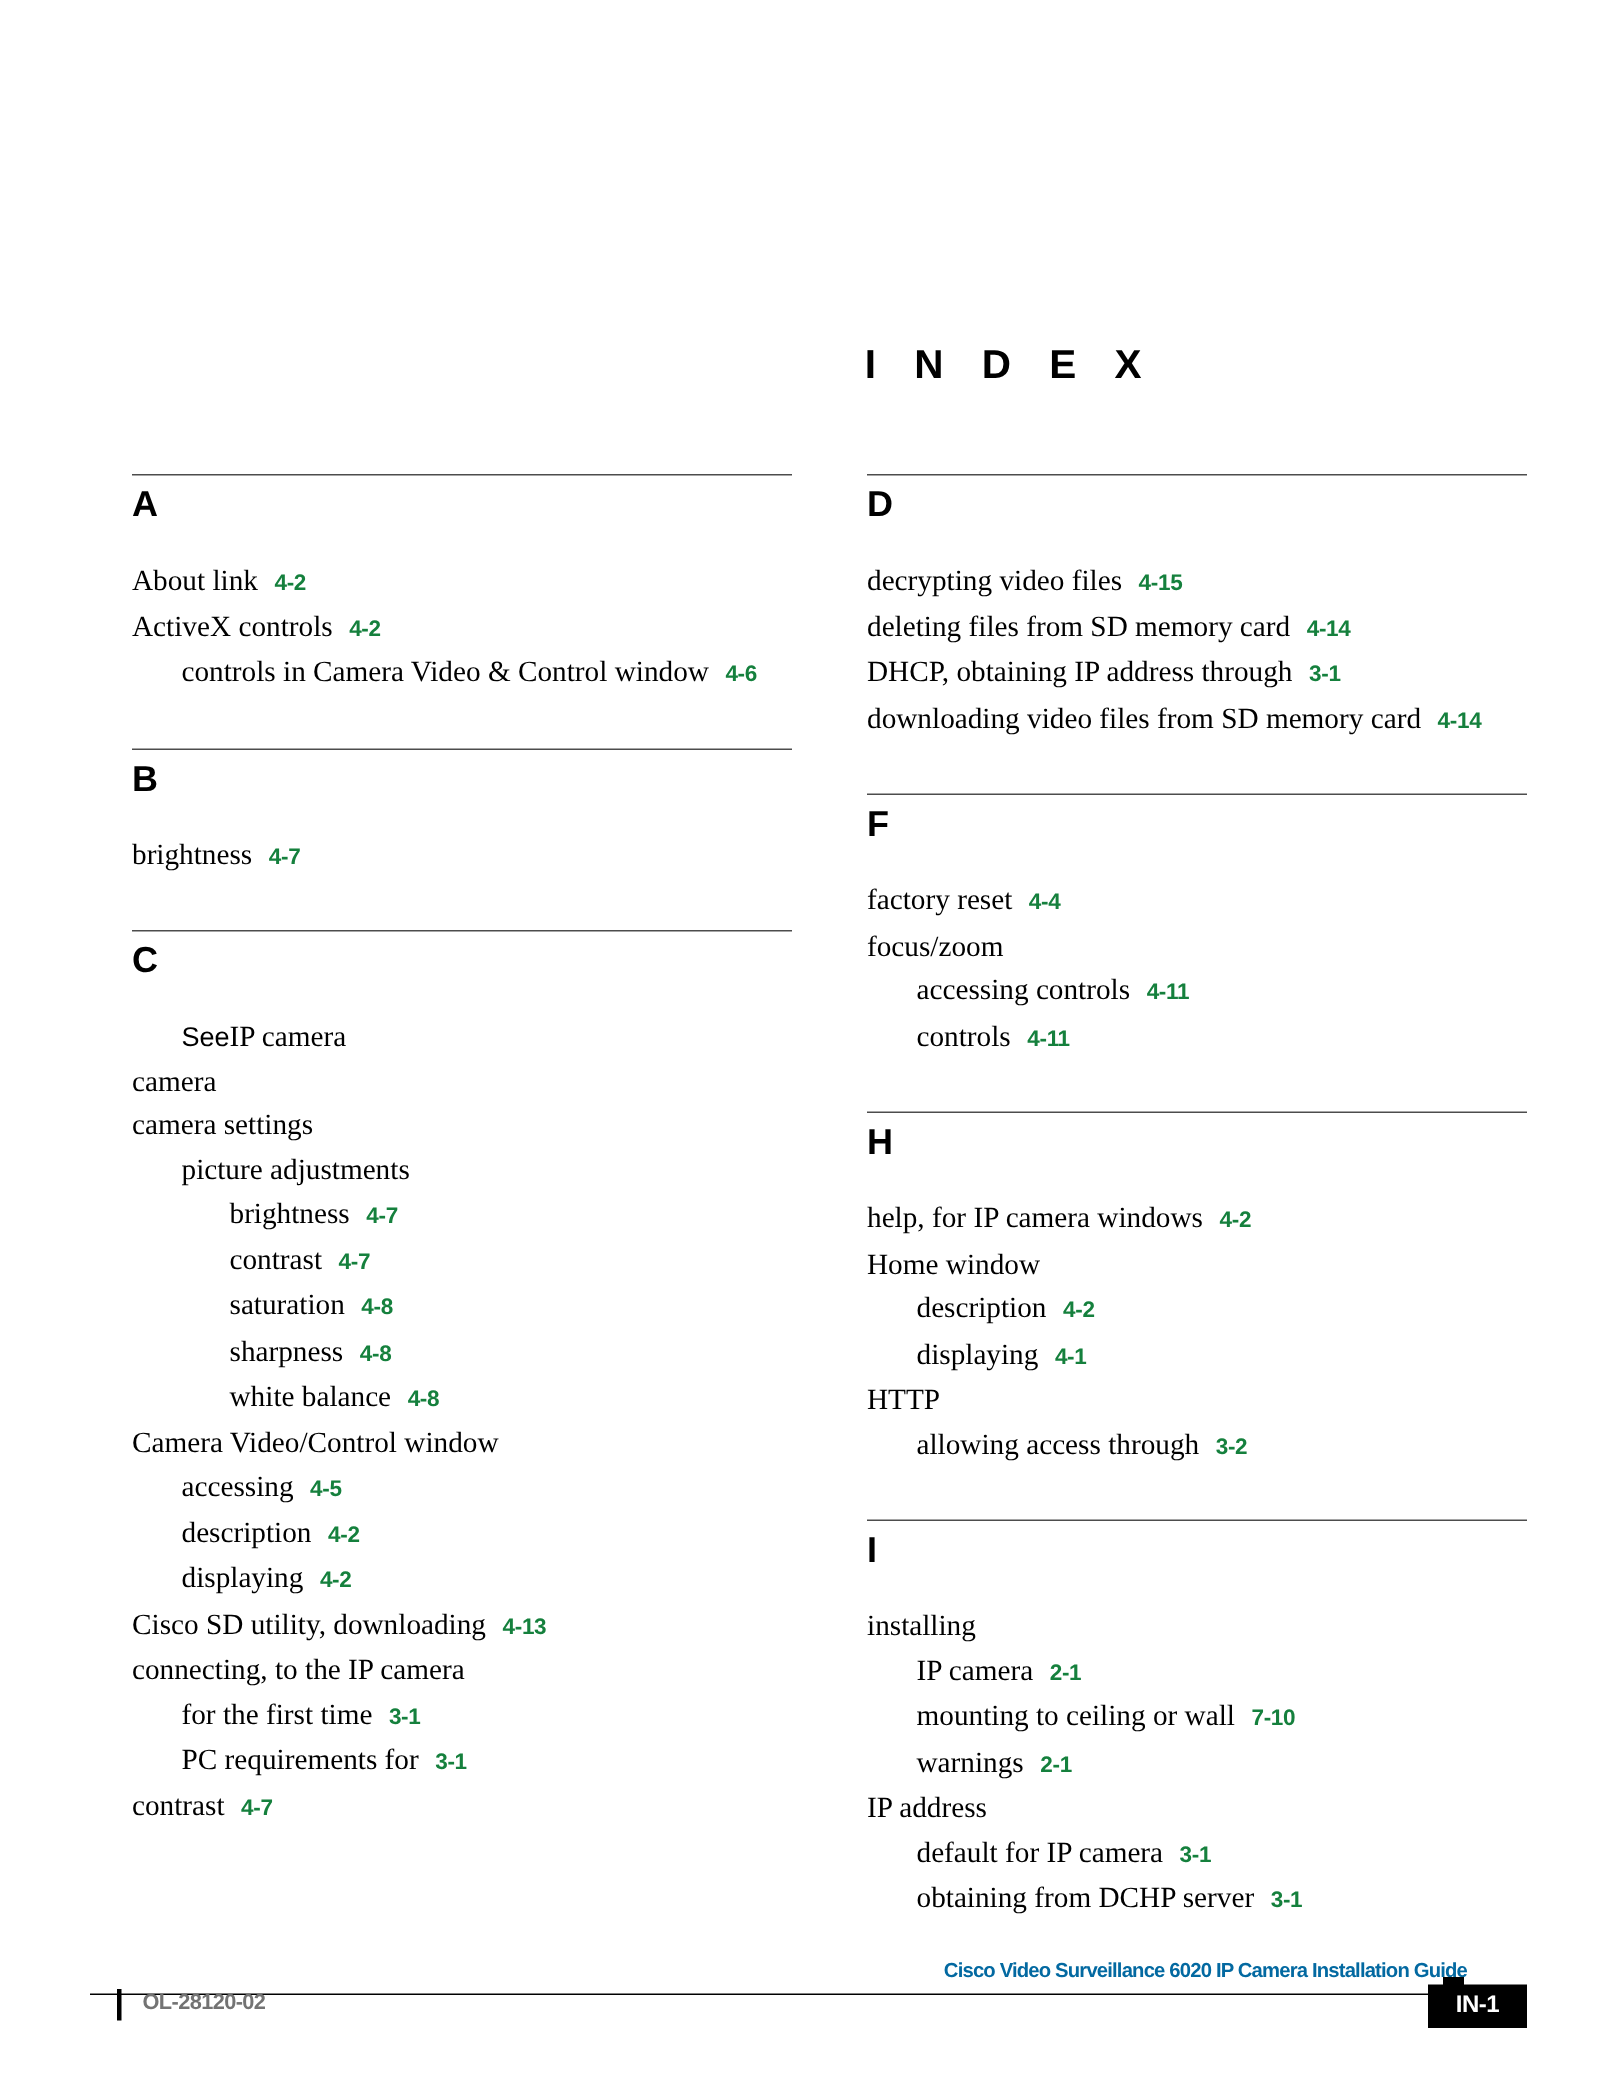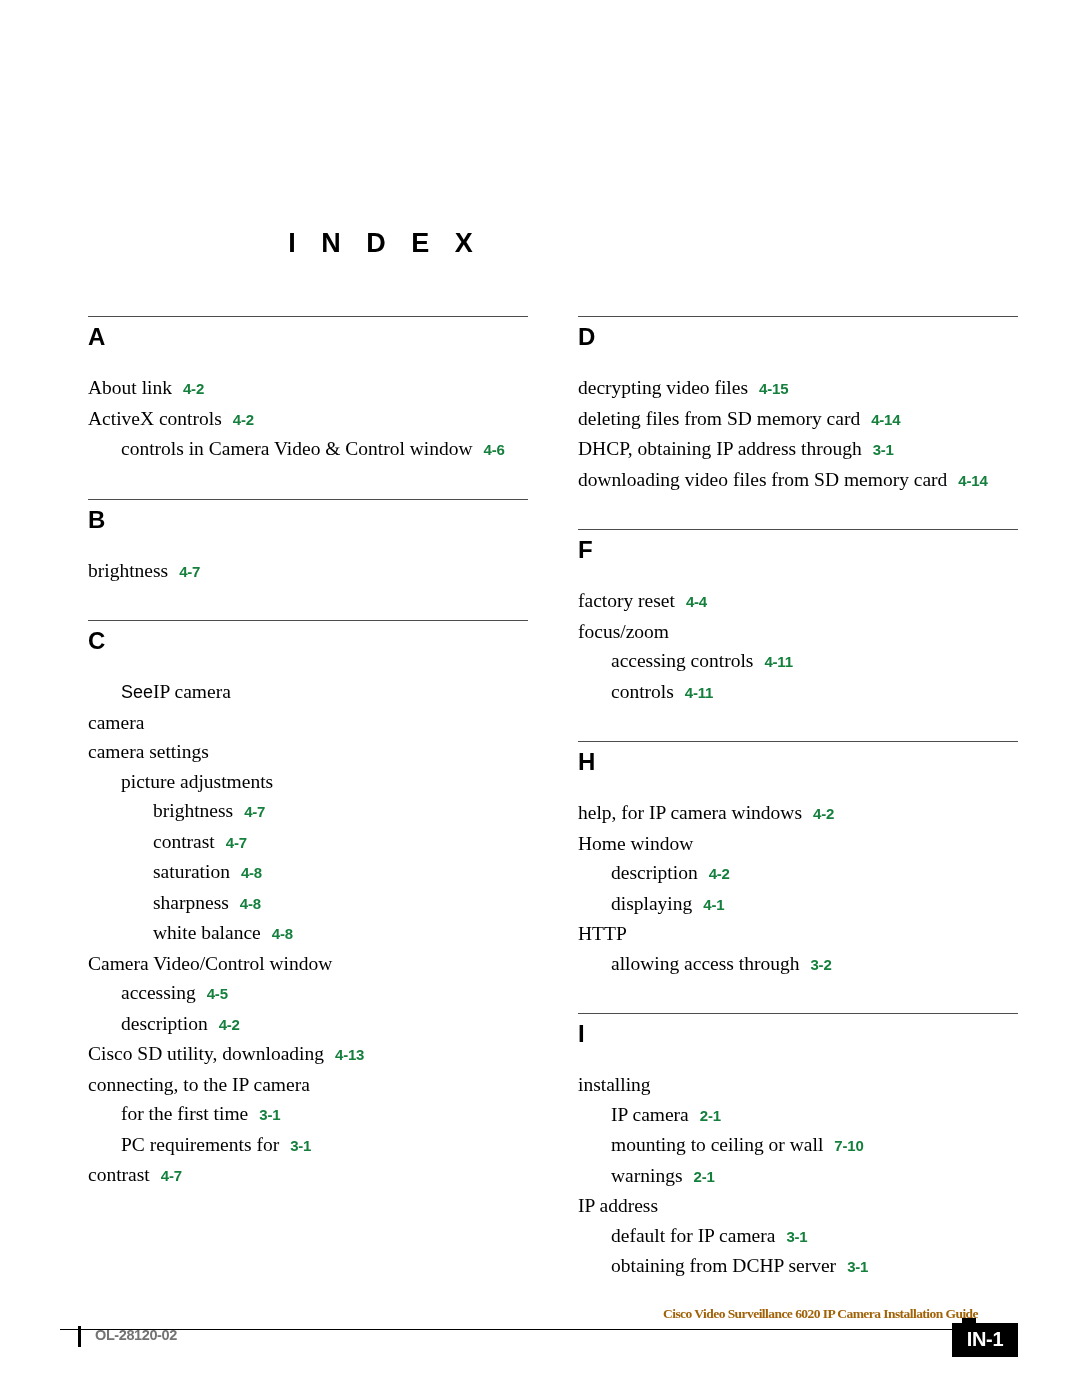--- a/index.html
+++ b/index.html
@@ -16,21 +16,21 @@
     color: #000000;
     overflow: hidden;
   }
 
   
   #index-title {
     position: absolute;
     left: 0;
     top: 228px;
     width: 770px;
-    text-align: center;
+    text-align: right;
     font-family: "Liberation Sans", "DejaVu Sans", sans-serif;
     font-weight: bold;
     font-size: 27px;
     letter-spacing: 9px;
     color: #000000;
   }
 
   
   #columns {
     position: absolute;
@@ -99,25 +99,25 @@
     position: absolute;
     left: 0;
     top: 1298px;
     width: 1080px;
     height: 99px;
   }
   #footer-guide-title {
     position: absolute;
     right: 102px;
     top: 8px;
-    font-family: Liberation Serif, serif;
+    font-family: Liberation Sans, sans-serif;
     font-weight: bold;
     font-size: 13.5px;
     letter-spacing: -0.55px;
-    color: #a16207;
+    color: #0369a1;
     white-space: nowrap;
   }
   #footer-rule {
     position: absolute;
     left: 60px;
     top: 31px;
     width: 920px;
     height: 1.4px;
     background: #000000;
   }
@@ -151,21 +151,21 @@
   #footer-pagebox {
     position: absolute;
     left: 952px;
     top: 1323px;
     min-width: 66px;
     padding: 5px 13px 6px 13px;
     background: #000000;
     color: #ffffff;
     font-family: "Liberation Sans", "DejaVu Sans", sans-serif;
     font-weight: bold;
-    font-size: 20px;
+    font-size: 16px;
     letter-spacing: -0.3px;
     text-align: center;
     box-sizing: border-box;
   }
 </style>
 </head>
 <body>
 
 <div id="index-title">I N D E X</div>
 
@@ -193,20 +193,21 @@
         <div class="entry lvl0"><span class="entry-text">camera settings</span></div>
         <div class="entry lvl1"><span class="entry-text">picture adjustments</span></div>
         <div class="entry lvl2"><span class="entry-text">brightness</span><span class="entry-ref">4-7</span></div>
         <div class="entry lvl2"><span class="entry-text">contrast</span><span class="entry-ref">4-7</span></div>
         <div class="entry lvl2"><span class="entry-text">saturation</span><span class="entry-ref">4-8</span></div>
         <div class="entry lvl2"><span class="entry-text">sharpness</span><span class="entry-ref">4-8</span></div>
         <div class="entry lvl2"><span class="entry-text">white balance</span><span class="entry-ref">4-8</span></div>
         <div class="entry lvl0"><span class="entry-text">Camera Video/Control window</span></div>
         <div class="entry lvl1"><span class="entry-text">accessing</span><span class="entry-ref">4-5</span></div>
         <div class="entry lvl1"><span class="entry-text">description</span><span class="entry-ref">4-2</span></div>
+        <div class="entry lvl1"><span class="entry-text">displaying</span><span class="entry-ref">4-2</span></div>
         <div class="entry lvl0"><span class="entry-text">Cisco SD utility, downloading</span><span class="entry-ref">4-13</span></div>
         <div class="entry lvl0"><span class="entry-text">connecting, to the IP camera</span></div>
         <div class="entry lvl1"><span class="entry-text">for the first time</span><span class="entry-ref">3-1</span></div>
         <div class="entry lvl1"><span class="entry-text">PC requirements for</span><span class="entry-ref">3-1</span></div>
         <div class="entry lvl0"><span class="entry-text">contrast</span><span class="entry-ref">4-7</span></div>
       </div>
     </div>
   <div class="column" id="column-right">
       <div class="letter-section">
         <hr class="section-rule">

